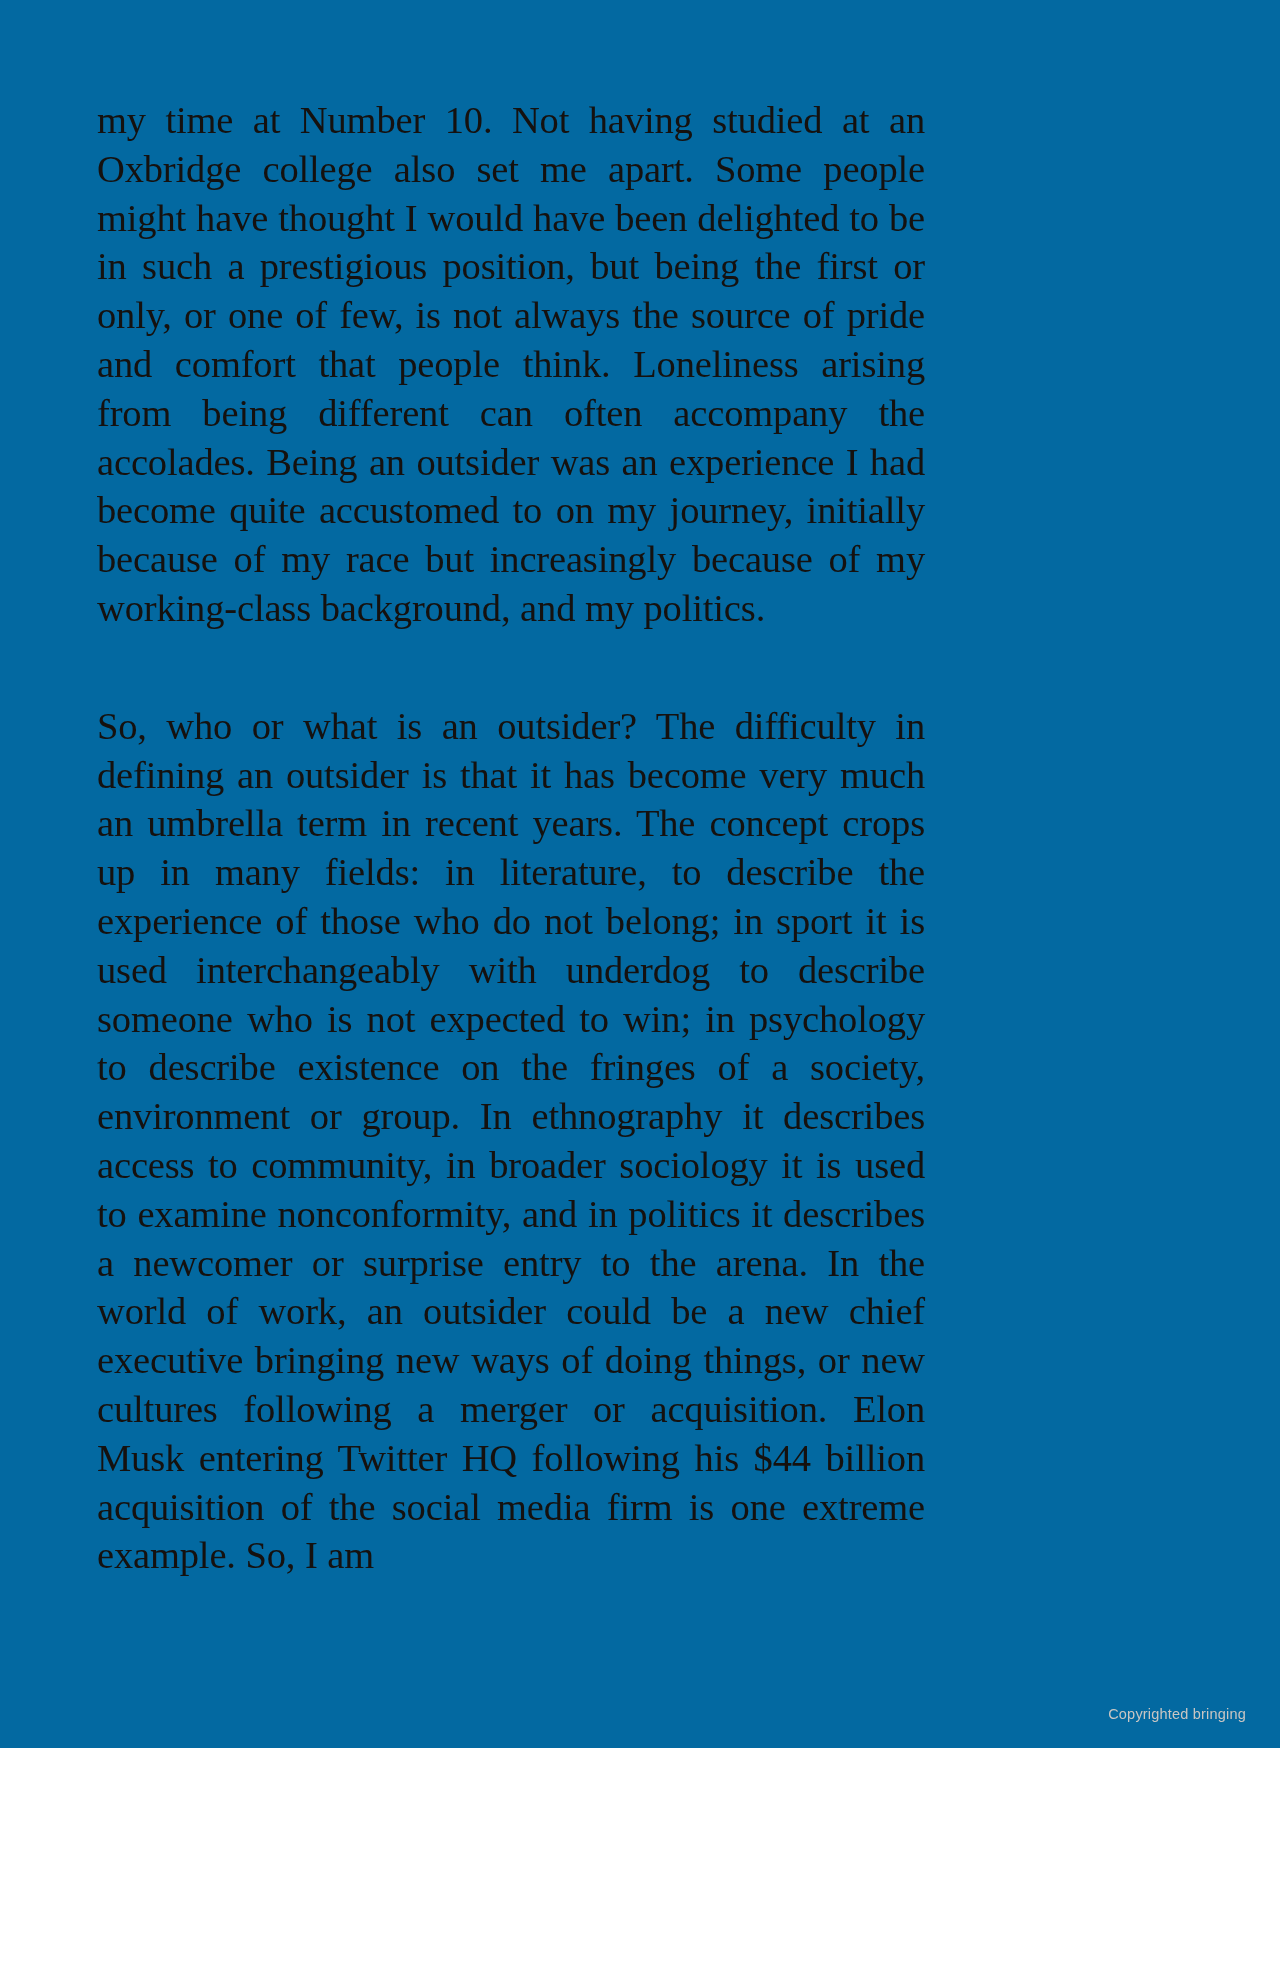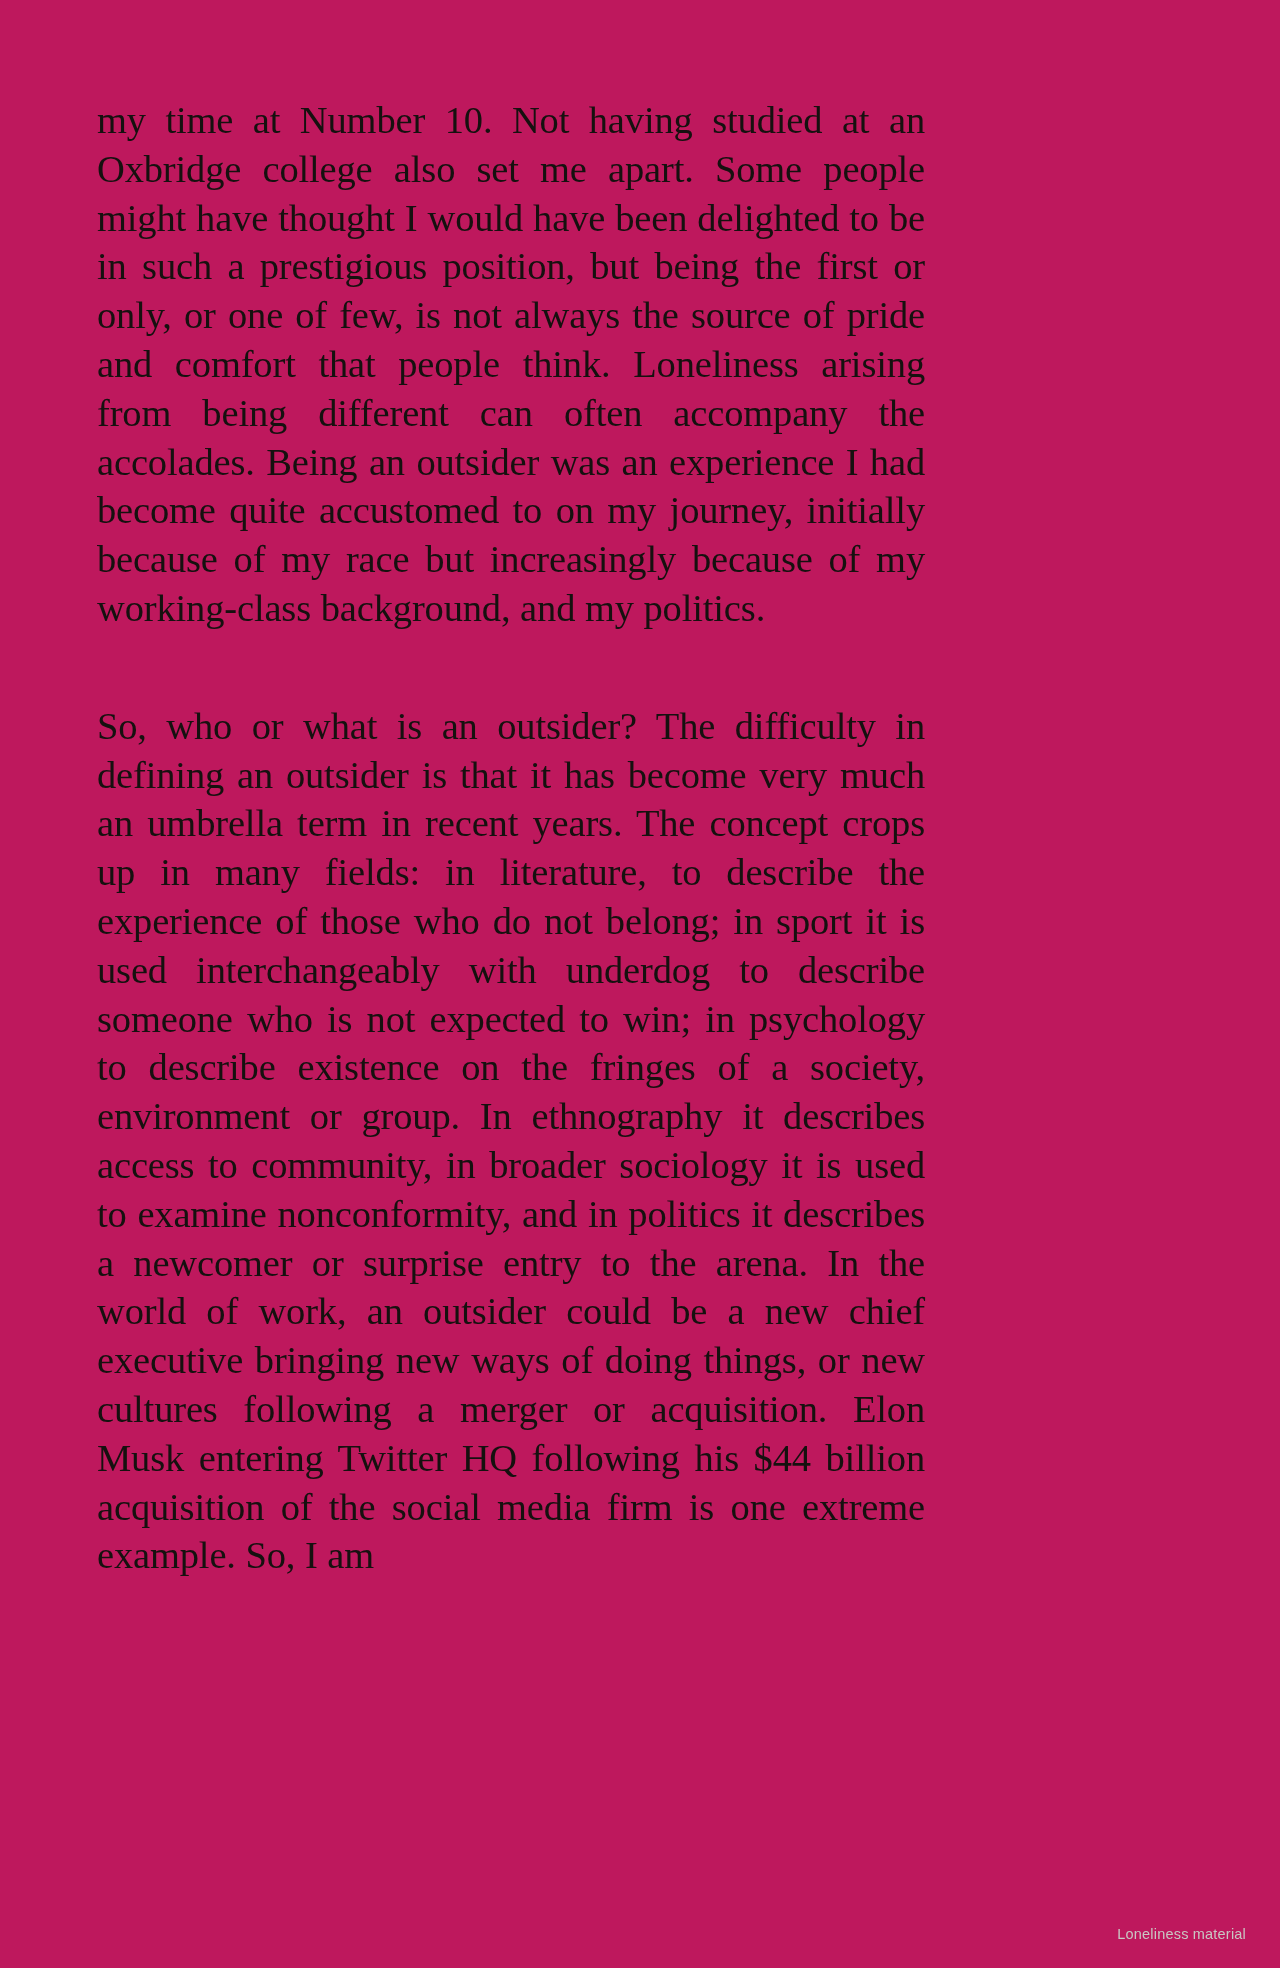--- a/index.html
+++ b/index.html
@@ -12,22 +12,22 @@
     height: 1968px;
     position: relative;
     overflow: hidden;
     font-family: "Liberation Serif", "DejaVu Serif", serif;
   }
   .page {
     position: absolute;
     left: 0;
     top: 0;
     width: 1280px;
-    height: 1968px;
-    background: #be185d;
+    height: 1748px;
+    background: #0369a1;
   }
   .text-column {
     position: absolute;
     left: 97px;
     top: 96px;
     width: 828px;
   }
   .para {
     margin: 0 0 0 0;
     text-align: justify;
@@ -60,15 +60,15 @@
 <div class="page">
 
   <div class="text-column">
 
     <p class="para">my time at Number 10. Not having studied at an Oxbridge college also set me apart. Some people might have thought I would have been delighted to be in such a prestigious position, but being the first or only, or one of few, is not always the source of pride and comfort that people think. Loneliness arising from being different can often accompany the accolades. Being an outsider was an experience I had become quite accustomed to on my journey, initially because of my race but increasingly because of my working-class background, and my politics.</p>
 
     <p class="para">So, who or what is an outsider? The difficulty in defining an outsider is that it has become very much an umbrella term in recent years. The concept crops up in many fields: in literature, to describe the experience of those who do not belong; in sport it is used interchangeably with underdog to describe someone who is not expected to win; in psychology to describe existence on the fringes of a society, environment or group. In ethnography it describes access to community, in broader sociology it is used to examine nonconformity, and in politics it describes a newcomer or surprise entry to the arena. In the world of work, an outsider could be a new chief executive bringing new ways of doing things, or new cultures following a merger or acquisition. Elon Musk entering Twitter HQ following his $44 billion acquisition of the social media firm is one extreme example. So, I am</p>
 
   </div>
 
-  <div class="copyright">Loneliness material</div>
+  <div class="copyright">Copyrighted bringing</div>
 
 </div>
 
 </body></html>

